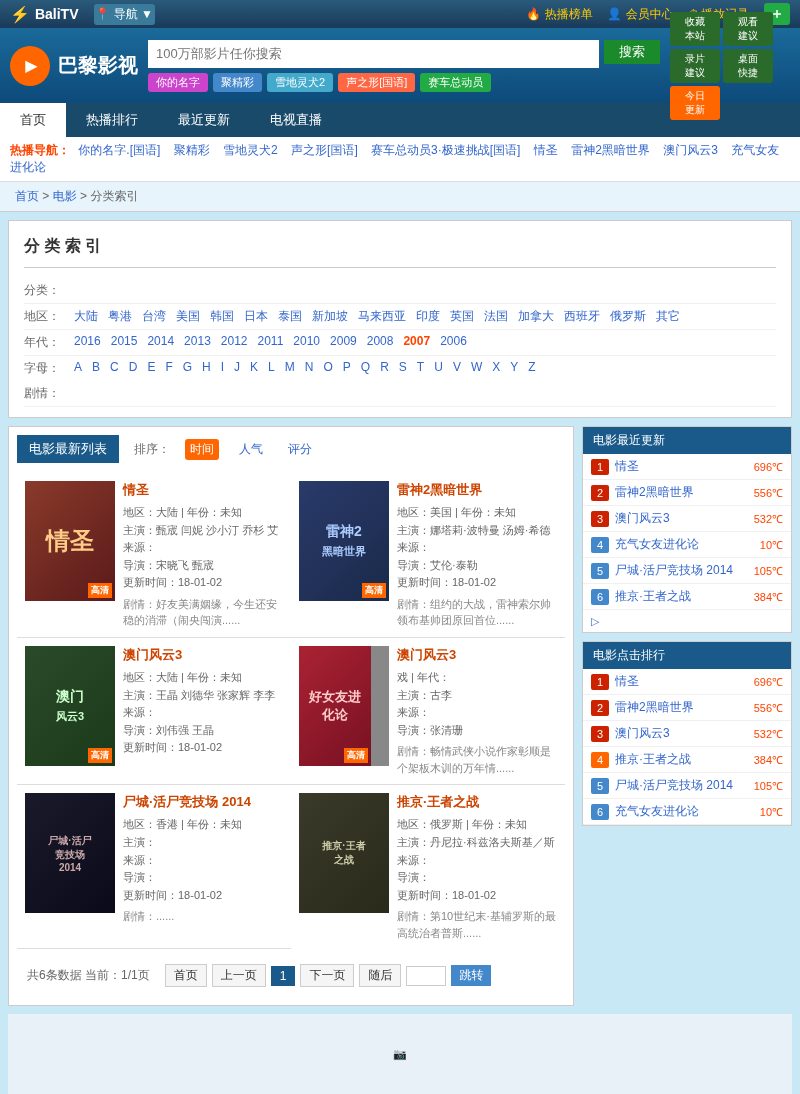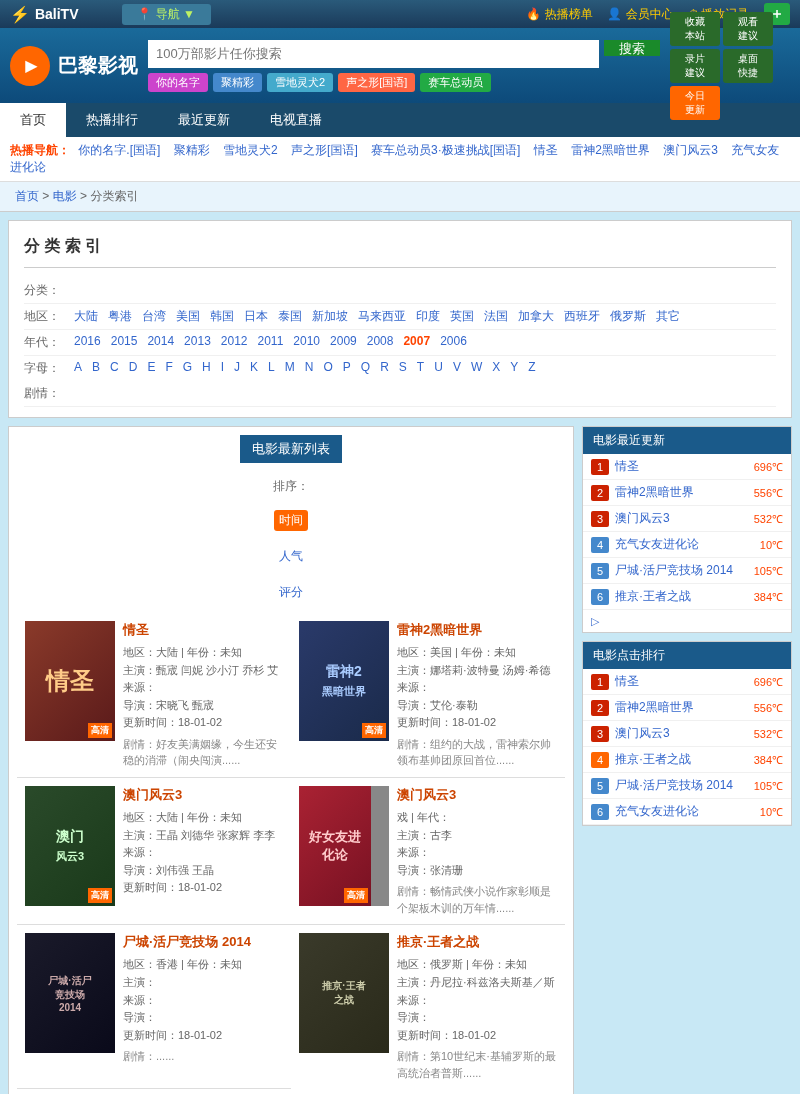--- a/index.html
+++ b/index.html
@@ -1,35 +1,35 @@
 <!DOCTYPE html>
 <html><head>
   <meta charset="utf-8">
   <style>
     * { margin: 0; padding: 0; box-sizing: border-box; }
     body { font-family: "Microsoft YaHei", SimHei, sans-serif; font-size: 12px; background: #c8e8f5; width: 800px; }
 
     
     .top-header { background: linear-gradient(to bottom, #2a5a7a, #1a3a5a); height: 28px; display: flex; align-items: center; padding: 0 10px; justify-content: space-between; }
     .top-header .logo-text { color: #fff; font-size: 14px; font-weight: bold; display: flex; align-items: center; gap: 5px; }
-    .top-header .nav-btn { background: #3a7a9a; color: #bef264; padding: 2px 16px; border-radius: 3px; font-size: 12px; cursor: pointer; margin-left: 28px; }
+    .top-header .nav-btn { background: #3a7a9a; color: #ffffff; padding: 2px 2px; border-radius: 3px; font-size: 12px; cursor: pointer; }
     .top-header .right-btns { display: flex; gap: 15px; align-items: center; }
     .top-header .right-btns .btn { color: #ffcc00; font-size: 12px; cursor: pointer; display: flex; align-items: center; gap: 3px; }
 
     
     .main-header { background: linear-gradient(to bottom, #1a6a9a, #0d4a7a); height: 75px; display: flex; align-items: center; padding: 0 10px; gap: 10px; }
     .logo-area { display: flex; align-items: center; gap: 8px; min-width: 120px; }
     .logo-play { width: 40px; height: 40px; background: #ff6600; border-radius: 50%; display: flex; align-items: center; justify-content: center; }
     .logo-play::after { content: '▶'; color: #fff; font-size: 16px; margin-left: 3px; }
     .logo-name { color: #fff; font-size: 20px; font-weight: bold; }
 
     .search-area { flex: 1; display: flex; flex-direction: column; gap: 5px; }
     .search-box { display: flex; gap: 5px; }
     .search-input { flex: 1; height: 28px; border: none; padding: 0 8px; font-size: 13px; background: #fff; }
-    .search-btn { background: #1a8a2a; color: #fff; border: none; padding: 0 15px; height: 16px; cursor: pointer; font-size: 13px; }
+    .search-btn { background: #1a8a2a; color: #fff; border: none; padding: 0 15px; height: 24px; cursor: pointer; font-size: 13px; }
     .hot-tags { display: flex; gap: 5px; }
     .hot-tag { padding: 2px 8px; border-radius: 3px; color: #fff; font-size: 11px; cursor: pointer; }
     .ht1 { background: #cc44cc; }
     .ht2 { background: #4488cc; }
     .ht3 { background: #44aacc; }
     .ht4 { background: #ff6644; }
     .ht5 { background: #22aa44; }
 
     .right-btns-header { display: flex; gap: 3px; flex-wrap: wrap; width: 120px; }
     .rhb { background: #2a6a2a; color: #fff; font-size: 10px; padding: 3px 5px; border-radius: 3px; cursor: pointer; text-align: center; width: 50px; }
@@ -49,21 +49,21 @@
     .breadcrumb { background: #e8f4fc; padding: 6px 15px; font-size: 12px; color: #666; border-bottom: 1px solid #ccc; }
     .breadcrumb a { color: #3366cc; text-decoration: none; }
 
     
     .category-section { background: #fff; margin: 8px; padding: 10px 15px; border: 1px solid #ccc; }
     .category-title { font-size: 16px; font-weight: bold; color: #333; padding: 5px 0 10px 0; border-bottom: 1px solid #ccc; margin-bottom: 10px; }
     .cat-row { display: flex; align-items: flex-start; padding: 4px 0; border-bottom: 1px solid #f0f0f0; }
     .cat-label { color: #666; min-width: 50px; }
     .cat-items { display: flex; flex-wrap: wrap; gap: 5px 10px; }
     .cat-item { color: #3366cc; cursor: pointer; text-decoration: none; }
-    .movie-list-header { display: flex; align-items: center; gap: 15px; margin-bottom: 10px; flex-direction: column; }
+    .movie-list-header { display: flex; align-items: center; gap: 15px; margin-bottom: 10px; }
     .movie-list-title { background: #1a5a8a; color: #fff; padding: 5px 12px; font-size: 13px; }
     .sort-label { color: #666; font-size: 12px; }
     .sort-btn { color: #3366cc; cursor: pointer; font-size: 12px; padding: 2px 5px; }
     .sort-btn.active { background: #ff6600; color: #fff; border-radius: 3px; }
 
     .movie-grid { display: flex; flex-wrap: wrap; gap: 0; }
     .movie-item { width: 50%; padding: 8px; border-bottom: 1px solid #ddd; display: flex; gap: 8px; }
     .movie-poster { width: 90px; min-width: 90px; height: 120px; background: #888; position: relative; overflow: hidden; }
     .hd-badge { position: absolute; bottom: 3px; right: 3px; background: #ff6600; color: #fff; font-size: 9px; padding: 1px 3px; }
     .movie-info { flex: 1; }

